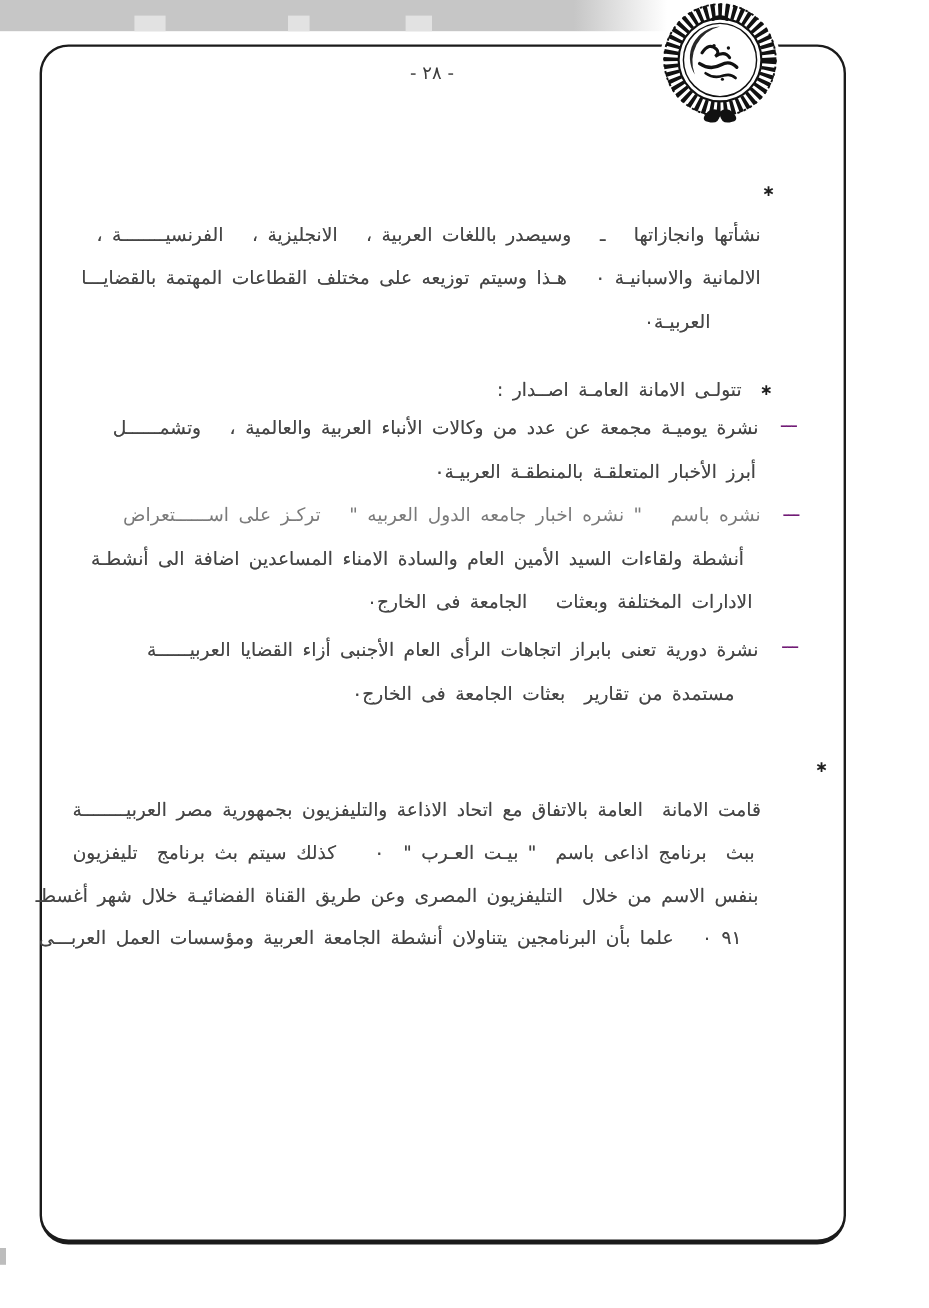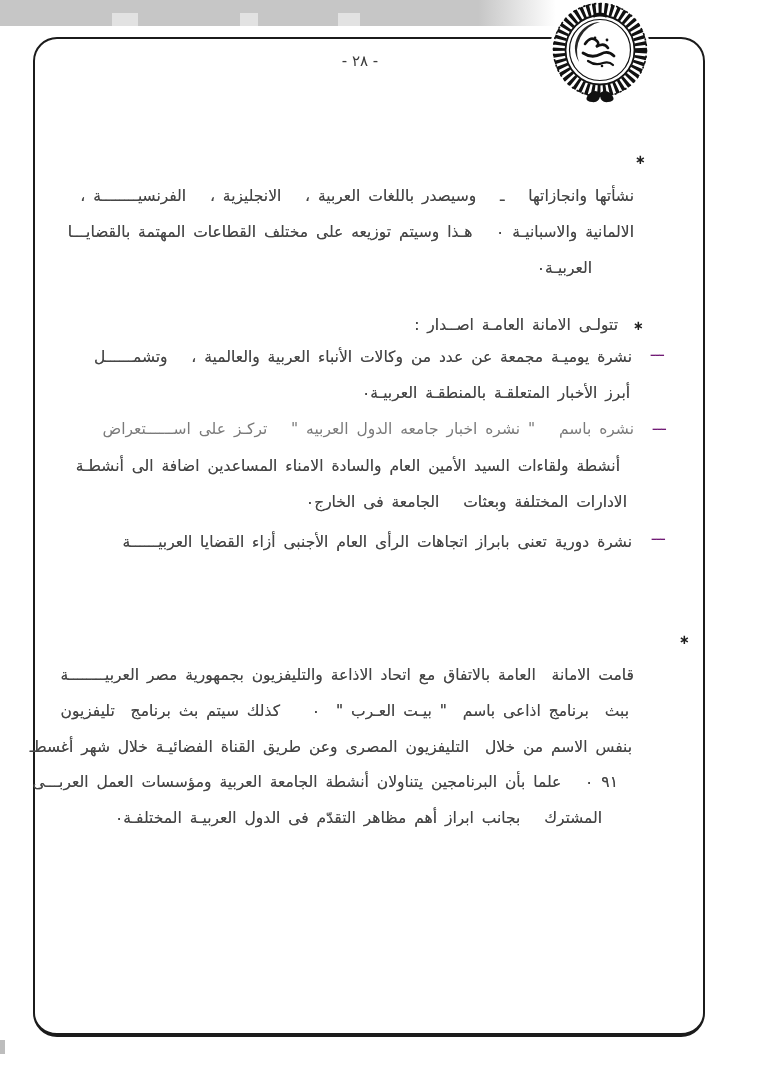--- a/index.html
+++ b/index.html
@@ -87,20 +87,20 @@
 
   <div class="tline" style="top:346px;right:142px;">نشرة يوميـة مجمعة عن عدد من وكالات الأنباء العربية والعالمية ،   وتشمــــــل</div>
   <div class="tline" style="top:314px;right:156px;">تتولـى الامانة العامـة اصــدار :</div>
   <div class="tline" style="top:382px;right:144px;">أبرز الأخبار المتعلقـة بالمنطقـة العربيـة٠</div>
 
   <div class="tline faded" style="top:418px;right:140px;">نشره باسم   " نشره اخبار جامعه الدول العربيه "   تركـز على اســــــتعراض</div>
   <div class="tline" style="top:455px;right:154px;">أنشطة ولقاءات السيد الأمين العام والسادة الامناء المساعدين اضافة الى أنشطـة</div>
   <div class="tline" style="top:491px;right:147px;">الادارات المختلفة وبعثات   الجامعة فى الخارج٠</div>
 
   <div class="tline" style="top:531px;right:142px;">نشرة دورية تعنى بابراز اتجاهات الرأى العام الأجنبى أزاء القضايا العربيــــــة</div>
+  <div class="tline" style="top:567px;right:162px;">مستمدة من تقارير  بعثات الجامعة فى الخارج٠</div>
 
   <div class="tline" style="top:664px;right:140px;">قامت الامانة  العامة بالاتفاق مع اتحاد الاذاعة والتليفزيون بجمهورية مصر العربيــــــــة</div>
   <div class="tline" style="top:700px;right:145px;">ببث  برنامج اذاعى باسم  " بيـت العـرب "  ٠    كذلك سيتم بث برنامج  تليفزيون</div>
   <div class="tline" style="top:736px;right:142px;">بنفس الاسم من خلال  التليفزيون المصرى وعن طريق القناة الفضائيـة خلال شهر أغسطـ</div>
   <div class="tline" style="top:771px;right:156px;">٩١ ٠   علما بأن البرنامجين يتناولان أنشطة الجامعة العربية ومؤسسات العمل العربـــى</div>
-  <div class="tline" style="top:807px;right:172px;">المشترك   بجانب ابراز أهم مظاهر التقدّم فى الدول العربيـة المختلفـة٠</div>
 
 </div>
 
 </body></html>

